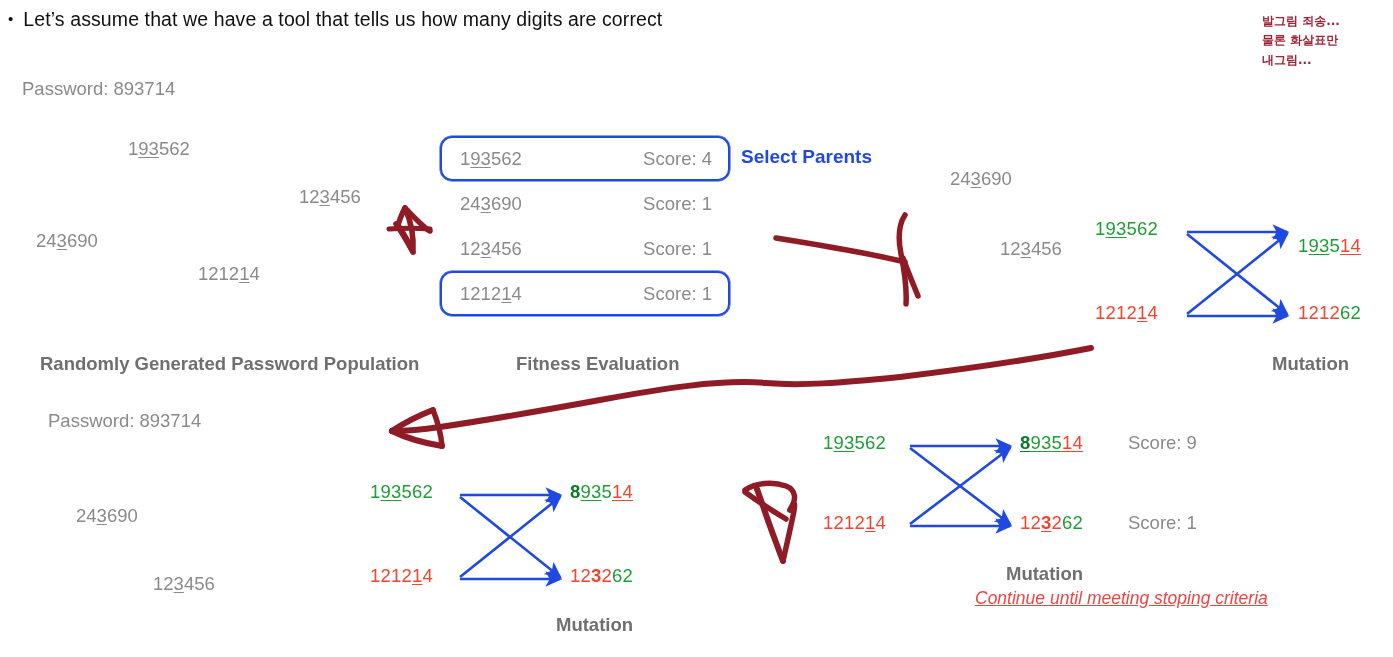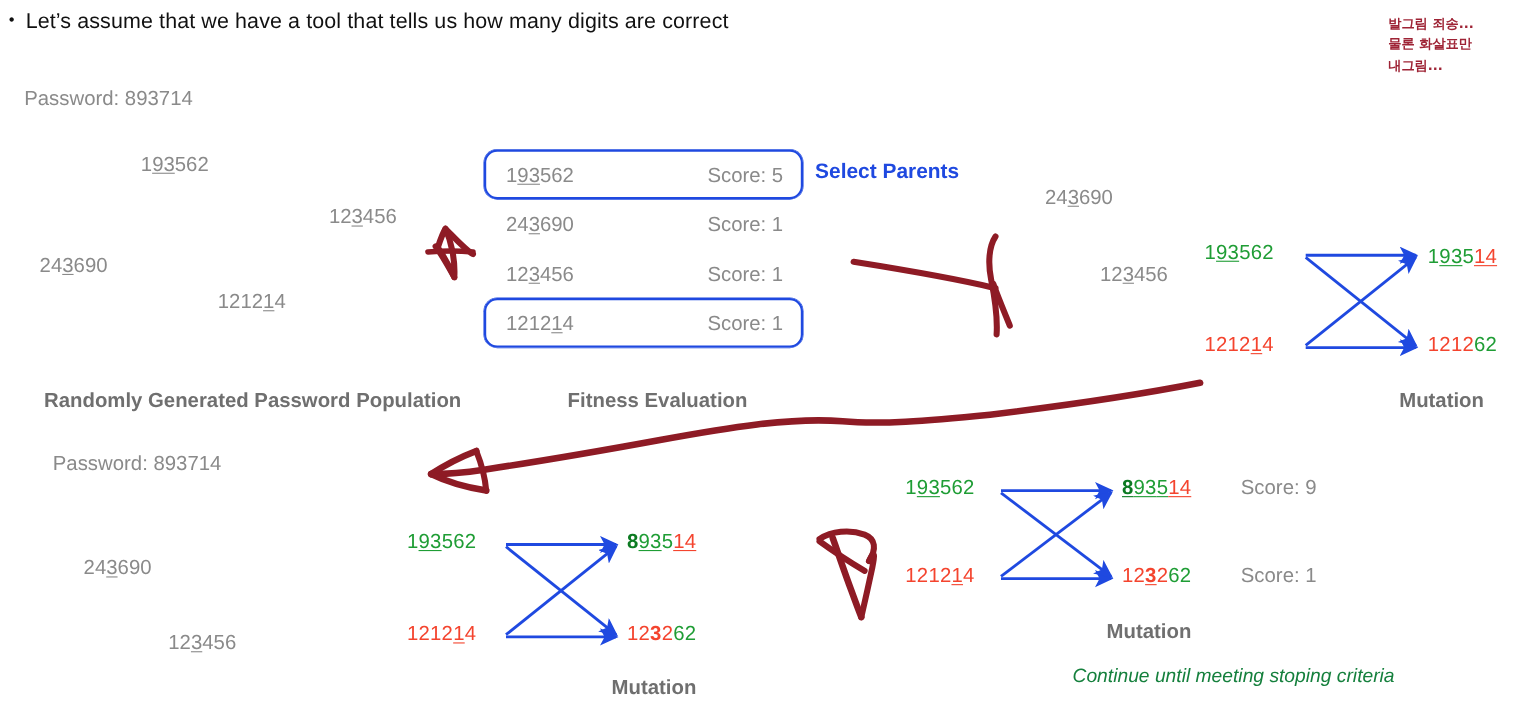--- a/index.html
+++ b/index.html
@@ -112,25 +112,26 @@
   .score-lbl {
     position: absolute;
     color: #8a8a8a;
     font-size: 18.5px;
     white-space: nowrap;
   }
   .xsvg { position: absolute; left: 0; top: 0; overflow: visible; }
 
   
   #closing-note {
-    left: 975px; top: 604px;
-    color: #15803d;
+    left: 975px; top: 588px;
+    color: #ef4444;
     font-size: 17.5px;
     font-style: italic;
     white-space: nowrap;
+    text-decoration: underline;
   }
 
   
   #ink-layer {
     left: 0; top: 0;
     width: 1393px; height: 657px;
     pointer-events: none;
   }
 </style>
 </head>
@@ -151,21 +152,21 @@
 
 <div class="abs gene" style="left:128px; top:138px;"><span>1</span><span class="gene-u">93</span><span>562</span></div>
 <div class="abs gene" style="left:299px; top:186px;"><span>12</span><span class="gene-u">3</span><span>456</span></div>
 <div class="abs gene" style="left:36px; top:230px;"><span>24</span><span class="gene-u">3</span><span>690</span></div>
 <div class="abs gene" style="left:198px; top:263px;"><span>1212</span><span class="gene-u">1</span><span>4</span></div>
 <div class="abs caption" style="left:40px; top:353px;">Randomly Generated Password Population</div>
 
 <div class="abs" id="fitness-table">
   <div class="fit-row selected">
     <span class="fit-gene"><span>1</span><span class="gene-u">93</span><span>562</span></span>
-    <span class="fit-score">Score: 5</span>
+    <span class="fit-score">Score: 4</span>
   </div>
   <div class="fit-row">
     <span class="fit-gene"><span>24</span><span class="gene-u">3</span><span>690</span></span>
     <span class="fit-score">Score: 1</span>
   </div>
   <div class="fit-row">
     <span class="fit-gene"><span>12</span><span class="gene-u">3</span><span>456</span></span>
     <span class="fit-score">Score: 1</span>
   </div>
   <div class="fit-row selected">
@@ -176,21 +177,21 @@
 <div class="abs caption" style="left:516px; top:353px;">Fitness Evaluation</div>
 
 <div class="abs" id="select-parents">Select Parents</div>
 
 <div class="abs gene" style="left:950px; top:168px;"><span>24</span><span class="gene-u">3</span><span>690</span></div>
 <div class="abs gene" style="left:1000px; top:238px;"><span>12</span><span class="gene-u">3</span><span>456</span></div>
 
 <div class="abs xdiagram" style="left:1095px; top:218px;">
   <div class="xd-label" style="left:0px; top:0px;"><span class="g">1</span><span class="g u">93</span><span class="g">562</span></div>
   <div class="xd-label" style="left:0px; top:84px;"><span class="r">1212</span><span class="r u">1</span><span class="r">4</span></div>
-  <div class="xd-label" style="left:203px; top:4px;"><span class="g">1</span><span class="g u">93</span><span class="g">5</span><span class="r u">14</span></div>
+  <div class="xd-label" style="left:203px; top:17px;"><span class="g">1</span><span class="g u">93</span><span class="g">5</span><span class="r u">14</span></div>
   <div class="xd-label" style="left:203px; top:84px;"><span class="r">1212</span><span class="g">62</span></div>
   <svg class="xsvg" width="300" height="110" viewBox="0 0 300 110">
     <defs>
       <marker id="ah1" markerWidth="7" markerHeight="7" refX="5.6" refY="3" orient="auto">
         <path d="M0,0 L6.5,3 L0,6 L1.6,3 Z" fill="#1f49e0"></path>
       </marker>
     </defs>
     <g stroke="#1f49e0" stroke-width="2.6" fill="none" marker-end="url(#ah1)">
       <line x1="92" y1="14" x2="192" y2="14"></line>
       <line x1="92" y1="98" x2="192" y2="98"></line>

